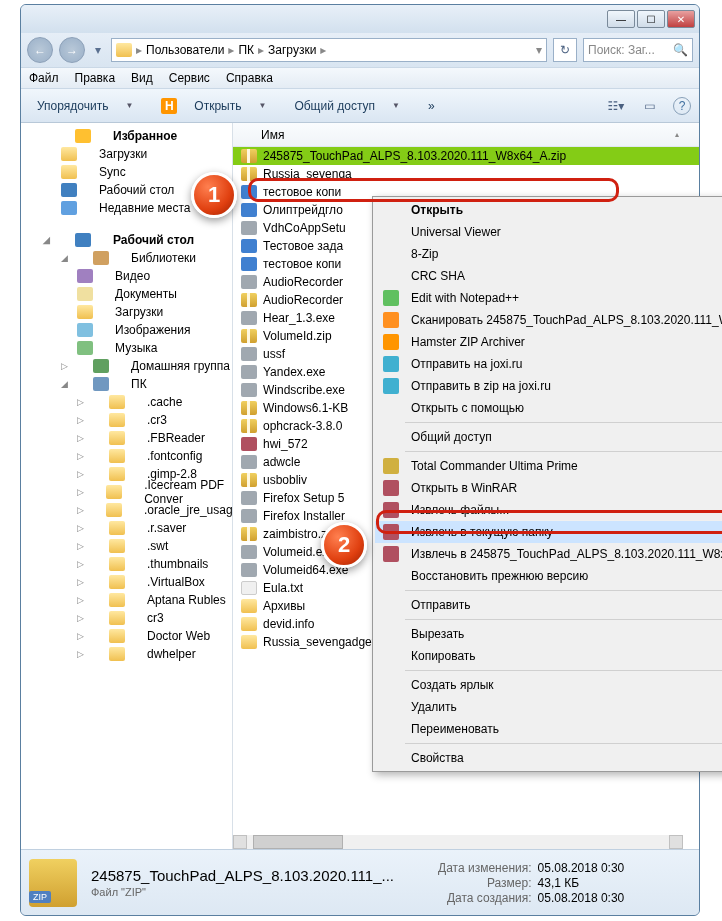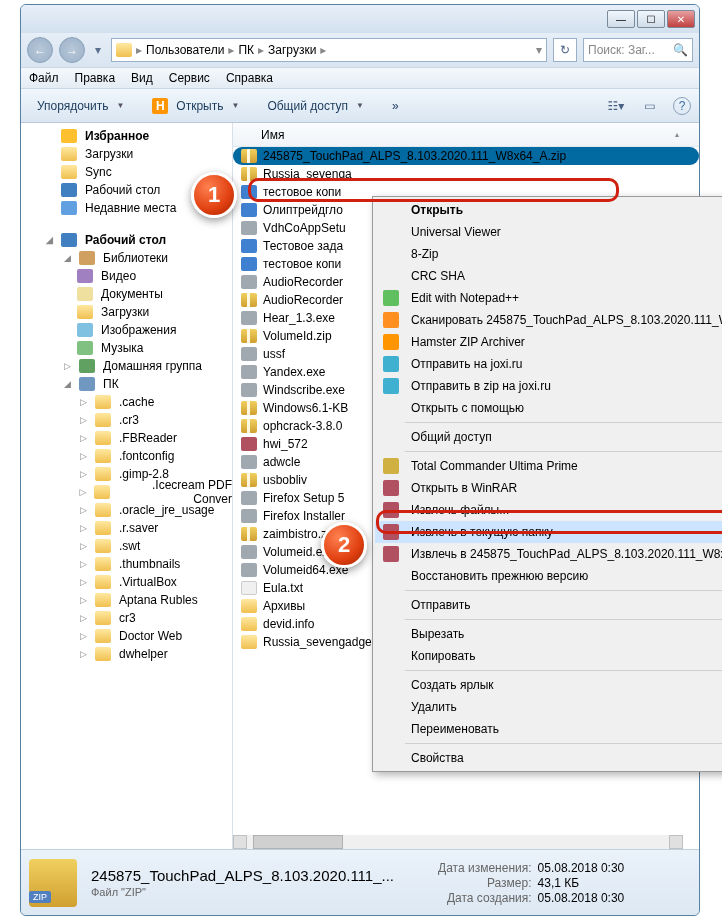--- a/index.html
+++ b/index.html
@@ -18,30 +18,30 @@
 .folder-ico { width: 16px; height: 14px; background: linear-gradient(#ffe8a0, #f0c050); border-radius: 2px; }
 .crumb { cursor: default; }
 .crumb-sep { color: #888; }
 .refresh { width: 24px; height: 24px; border: 1px solid #9ab0c8; background: #fff; display: flex; align-items: center; justify-content: center; color: #4a6080; }
 .search { width: 110px; height: 24px; border: 1px solid #9ab0c8; background: #fff; display: flex; align-items: center; padding: 0 4px; color: #888; gap: 4px; overflow: hidden; }
 
 .menubar { height: 22px; background: linear-gradient(#f4f8fc, #e4ecf4); display: flex; align-items: center; padding: 0 8px; gap: 16px; border-top: 1px solid #cad8e6; border-bottom: 1px solid #cad8e6; }
 .menubar span { cursor: default; }
 
 .toolbar { height: 34px; background: linear-gradient(#f0f6fc, #dae6f2); display: flex; align-items: center; padding: 0 8px; gap: 12px; border-bottom: 1px solid #b8c8d8; }
-.tb-btn { display: flex; align-items: center; gap: 8px; padding: 4px 8px; border-radius: 3px; cursor: default; color: #1a3a5a; }
+.tb-btn { display: flex; align-items: center; gap: 17px; padding: 4px 8px; border-radius: 3px; cursor: default; color: #1a3a5a; }
 .tb-btn .dd { font-size: 8px; color: #556; }
 .tb-spacer { flex: 1; }
 .tb-icon { width: 22px; height: 22px; display: flex; align-items: center; justify-content: center; color: #4a6080; }
 .h-icon { width: 16px; height: 16px; background: #ff9500; color: #fff; display: flex; align-items: center; justify-content: center; font-weight: bold; border-radius: 2px; }
 
 .content { position: absolute; top: 118px; left: 0; right: 0; bottom: 66px; display: flex; background: #fff; }
 
 .tree { width: 212px; border-right: 1px solid #d8e0e8; overflow: hidden; padding: 4px 0; }
-.tree-item { display: flex; align-items: center; height: 18px; padding-left: 6px; gap: 8px; cursor: default; text-align: right; }
+.tree-item { display: flex; align-items: center; height: 18px; padding-left: 6px; gap: 22px; cursor: default; }
 .tree-item.l1 { padding-left: 22px; font-weight: bold; }
 .tree-item.l2 { padding-left: 40px; }
 .tree-item.l3 { padding-left: 56px; }
 .tree-ico { width: 16px; height: 14px; border-radius: 2px; flex-shrink: 0; }
 .ico-fav { background: #ffc030; }
 .ico-folder { background: linear-gradient(#ffe8a0, #f0c050); }
 .ico-blue { background: #60a0e0; }
 .ico-desk { background: #4080c0; }
 .ico-lib { background: #d0a060; }
 .ico-vid { background: #a080c0; }
@@ -52,21 +52,21 @@
 .ico-hg { background: #60a060; }
 .exp { width: 10px; color: #888; font-size: 9px; }
 .tree-gap { height: 14px; }
 
 .files { flex: 1; position: relative; }
 .fh { height: 24px; border-bottom: 1px solid #e0e8f0; display: flex; align-items: center; padding-left: 28px; background: linear-gradient(#fafcfe,#f0f4f8); gap: 26px; }
 .fh span { font-weight: normal; }
 .fh-sort { margin-left: auto; margin-right: 20px; font-size: 8px; color: #888; }
 .flist { position: absolute; top: 24px; left: 0; right: 0; bottom: 14px; overflow: hidden; }
 .frow { height: 18px; display: flex; align-items: center; padding-left: 8px; gap: 6px; cursor: default; }
-.frow.sel { background: #0369a1; border-radius: 9px; }
+.frow.sel { background: #84cc16; }
 .file-ico { width: 16px; height: 14px; flex-shrink: 0; border-radius: 2px; }
 .ico-zip { background: linear-gradient(#f0d060, #d0a030); position: relative; }
 .ico-zip::after { content: ""; position: absolute; left: 6px; top: 0; width: 3px; height: 100%; background: #fff8e0; }
 .ico-word { background: #4080d0; }
 .ico-exe { background: #a0a8b0; }
 .ico-txt { background: #f0f0f0; border: 1px solid #ccc; }
 .ico-rar { background: #b05060; }
 .hscroll { position: absolute; bottom: 0; left: 0; right: 16px; height: 14px; background: #f0f0f0; display: flex; }
 .hscroll-btn { width: 14px; background: #e0e0e0; border: 1px solid #c0c0c0; }
 .hscroll-thumb { width: 90px; background: #d0d0d0; border: 1px solid #b0b0b0; margin-left: 6px; }

